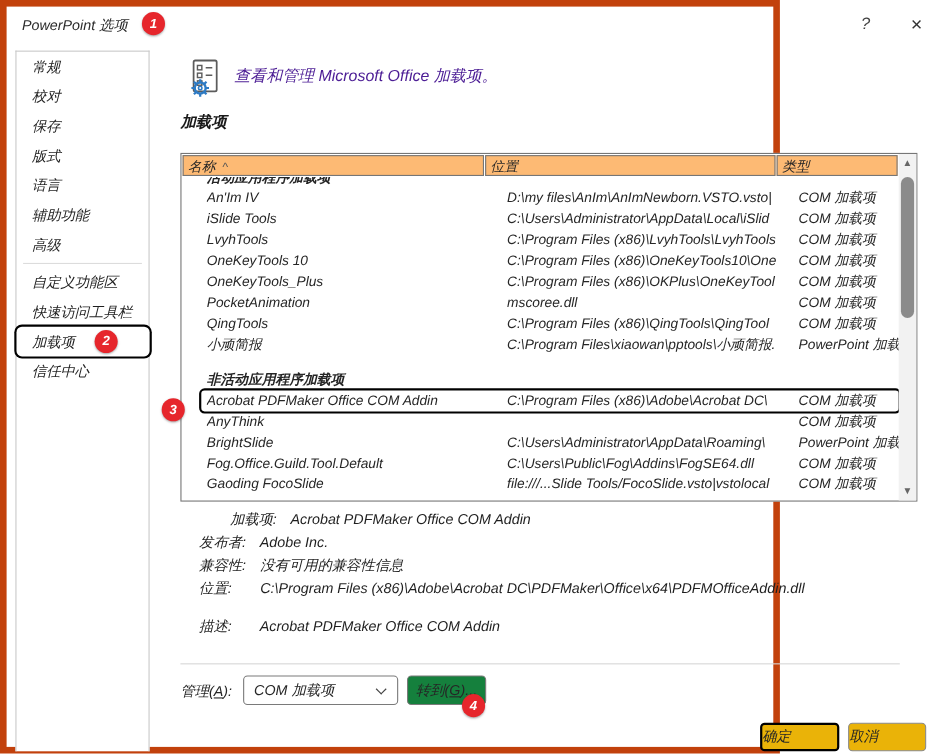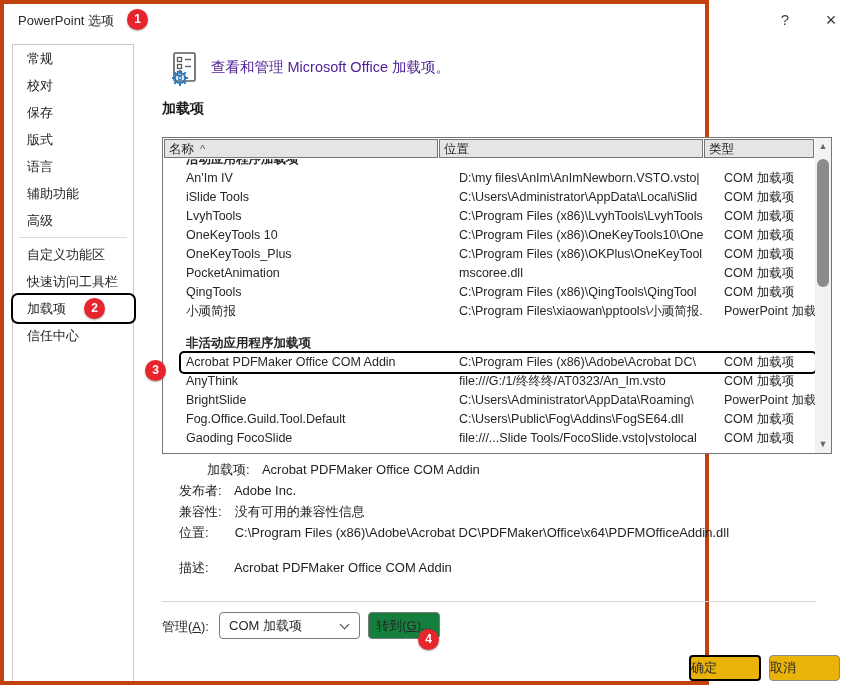--- a/index.html
+++ b/index.html
@@ -3,21 +3,21 @@
 <meta charset="utf-8">
 <style>
   * { margin:0; padding:0; box-sizing:border-box; }
   html,body { width:850px; height:685px; }
   body {
     font-family:"Liberation Sans","DejaVu Sans",sans-serif;
     color:#262626; background:#fff; position:relative; overflow:hidden;
   }
   .dialog {
     position:absolute; inset:0; width:709px; height:685px;
-    background:#ffffff; border:4px solid #c2410c;
+    background:#ffffff; border:6px solid #c2410c;font-style:italic;
   }
   
   .titlebar-title { position:absolute; left:14px; top:8px; font-size:13px; color:#2b2b2b; }
   .titlebar-help  { position:absolute; left:771px; top:6px; width:20px; height:20px;
                     font-size:15px; color:#444; text-align:center; line-height:20px; cursor:default; }
   .titlebar-close { position:absolute; left:815px; top:4px; width:24px; height:24px;
                     font-size:18px; color:#333; text-align:center; line-height:24px; cursor:default; }
   
   .badge {
     position:absolute; width:21px; height:21px; border-radius:50%;
@@ -35,21 +35,21 @@
   .side-item.selected { box-shadow:0 0 0 2px #000; border-radius:5px; width:121px; z-index:5; background:#fff; }
   
   .addin-icon { position:absolute; left:160px; top:46px; width:38px; height:38px; }
   .page-desc { position:absolute; left:207px; top:54px; font-size:14.5px; color:#4c1d95; }
   .section-title { position:absolute; left:158px; top:96px; font-size:14px; font-weight:bold; color:#1a1a1a; }
   
   .table-wrap { position:absolute; left:158px; top:133px; width:670px; height:317px;
                 border:1px solid #767676; background:#fff; }
   .thead { position:absolute; left:0; top:0; right:16px; height:21px; }
   .th { position:absolute; top:1px; height:19px; line-height:18px; font-size:12.5px;
-        border:1px solid #767676; background:#e5e5e5; padding-left:4px; white-space:nowrap; }
+        border:1px solid #767676; background:#fdba74; padding-left:4px; white-space:nowrap; }
   .th-name { left:1px;   width:274px; }
   .th-loc  { left:276px; width:264px; }
   .th-type { left:541px; width:110px; }
   .sort-caret { font-size:11px; color:#555; margin-left:6px; }
   .tbody { position:absolute; left:1px; top:21px; width:651px; height:294px; overflow:hidden; }
   .rows { margin-top:-9px; }
   .trow { position:relative; height:19px; line-height:19px; font-size:12.5px; white-space:nowrap; cursor:default;margin-left:17px; }
   .c-name { position:absolute; left:5px;   width:268px; overflow:hidden; }
   .c-loc  { position:absolute; left:278px; width:260px; overflow:hidden; }
   .c-type { position:absolute; left:543px; width:106px; overflow:hidden; }
@@ -199,21 +199,20 @@
         <div class="trow grow">
           <span class="c-name">非活动应用程序加载项</span>
         </div>
         <div class="trow selected">
           <span class="c-name">Acrobat PDFMaker Office COM Addin</span>
           <span class="c-loc">C:\Program Files (x86)\Adobe\Acrobat DC\</span>
           <span class="c-type">COM 加载项</span>
         </div>
         <div class="trow">
           <span class="c-name">AnyThink</span>
-          <span class="c-loc">file:///G:/1/终终终/AT0323/An_Im.vsto</span>
           <span class="c-type">COM 加载项</span>
         </div>
         <div class="trow">
           <span class="c-name">BrightSlide</span>
           <span class="c-loc">C:\Users\Administrator\AppData\Roaming\</span>
           <span class="c-type">PowerPoint 加载项</span>
         </div>
         <div class="trow">
           <span class="c-name">Fog.Office.Guild.Tool.Default</span>
           <span class="c-loc">C:\Users\Public\Fog\Addins\FogSE64.dll</span>

